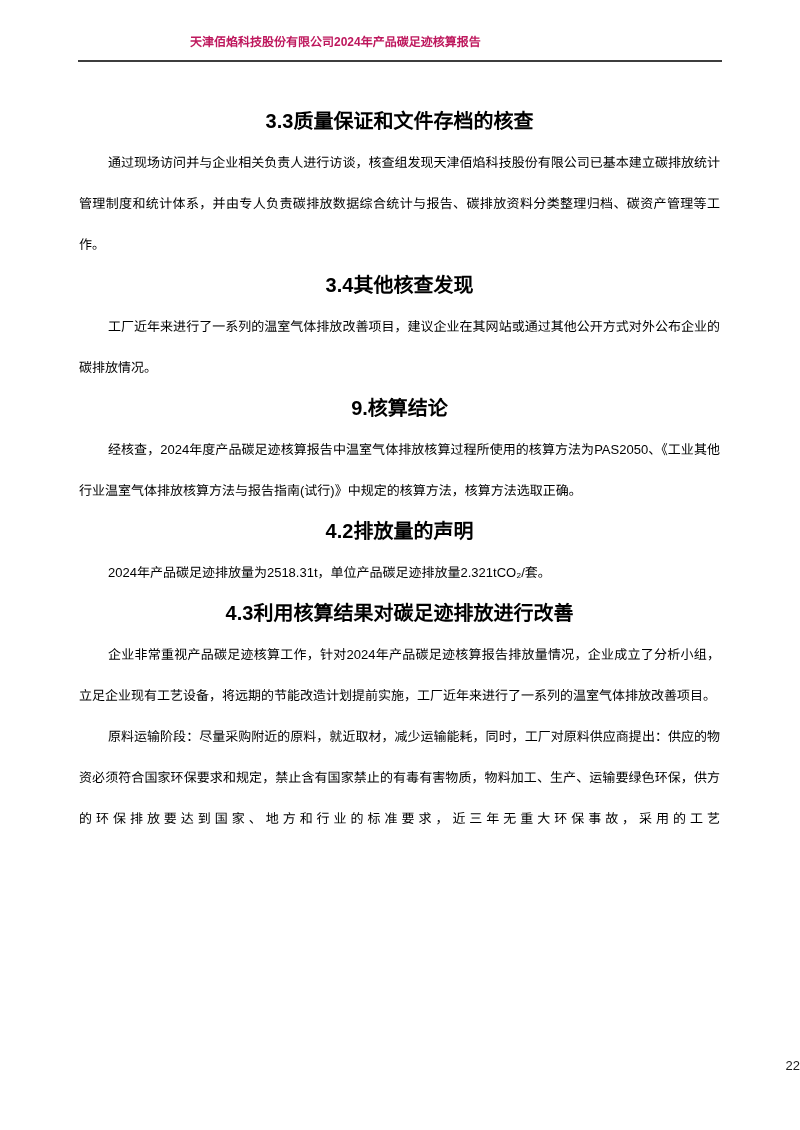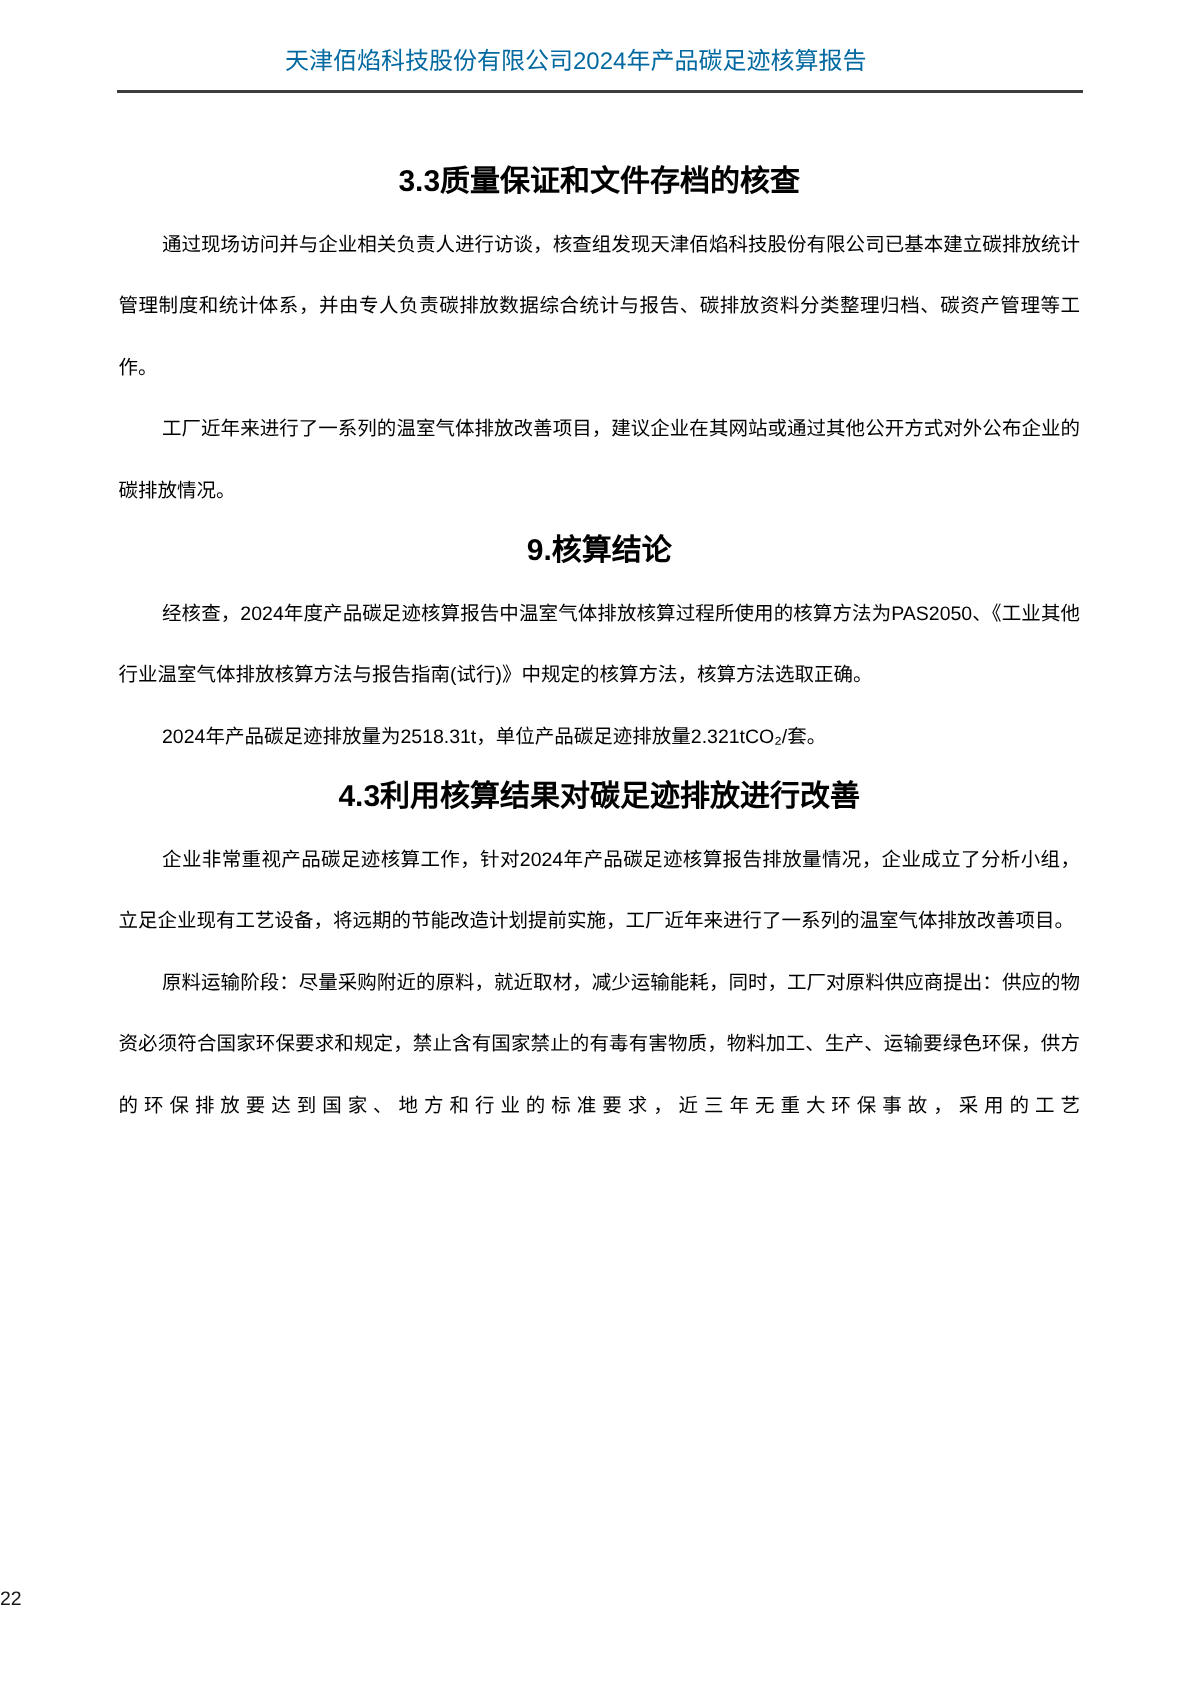--- a/index.html
+++ b/index.html
@@ -13,24 +13,25 @@
     height: 1130px;
     background: #ffffff;
     overflow: hidden;
     font-family: "Liberation Sans", sans-serif;
     color: #000000;
   }
   .header-title {
     position: absolute;
     top: 35px;
     left: 190px;
-    font-size: 16px;
+    font-size: 12px;
     line-height: 14px;
-    color: #0369a1;
+    color: #be185d;
     white-space: nowrap;
+    font-weight: bold;
   }
   .header-rule {
     position: absolute;
     top: 60px;
     left: 78px;
     width: 644px;
     height: 2px;
     background: #3d3d3d;
   }
   .doc {
@@ -58,45 +59,47 @@
   }
   .doc p.continues {
     
     text-align-last: justify;
   }
   .page-number {
     position: absolute;
     top: 1058px;
     left: 0;
     width: 100%;
-    text-align: left;
+    text-align: right;
     font-size: 13px;
     color: #1a1a1a;
   }
 </style>
 </head>
 <body>
 
 <div class="page">
 
   <div class="header-title">天津佰焰科技股份有限公司2024年产品碳足迹核算报告</div>
 
   <div class="header-rule"></div>
 
   <div class="doc">
 
     <h2>3.3质量保证和文件存档的核查</h2>
     <p>通过现场访问并与企业相关负责人进行访谈，核查组发现天津佰焰科技股份有限公司已基本建立碳排放统计管理制度和统计体系，并由专人负责碳排放数据综合统计与报告、碳排放资料分类整理归档、碳资产管理等工作。</p>
 
+    <h2>3.4其他核查发现</h2>
     <p>工厂近年来进行了一系列的温室气体排放改善项目，建议企业在其网站或通过其他公开方式对外公布企业的碳排放情况。</p>
 
     <h2>9.核算结论</h2>
 
     <p>经核查，2024年度产品碳足迹核算报告中温室气体排放核算过程所使用的核算方法为PAS2050、《工业其他行业温室气体排放核算方法与报告指南(试行)》中规定的核算方法，核算方法选取正确。</p>
 
+    <h2>4.2排放量的声明</h2>
     <p>2024年产品碳足迹排放量为2518.31t，单位产品碳足迹排放量2.321tCO₂/套。</p>
 
     <h2>4.3利用核算结果对碳足迹排放进行改善</h2>
     <p>企业非常重视产品碳足迹核算工作，针对2024年产品碳足迹核算报告排放量情况，企业成立了分析小组，立足企业现有工艺设备，将远期的节能改造计划提前实施，工厂近年来进行了一系列的温室气体排放改善项目。</p>
     <p class="continues">原料运输阶段：尽量采购附近的原料，就近取材，减少运输能耗，同时，工厂对原料供应商提出：供应的物资必须符合国家环保要求和规定，禁止含有国家禁止的有毒有害物质，物料加工、生产、运输要绿色环保，供方的环保排放要达到国家、地方和行业的标准要求，近三年无重大环保事故，采用的工艺</p>
 
   </div>
 
   <div class="page-number">22</div>
 

